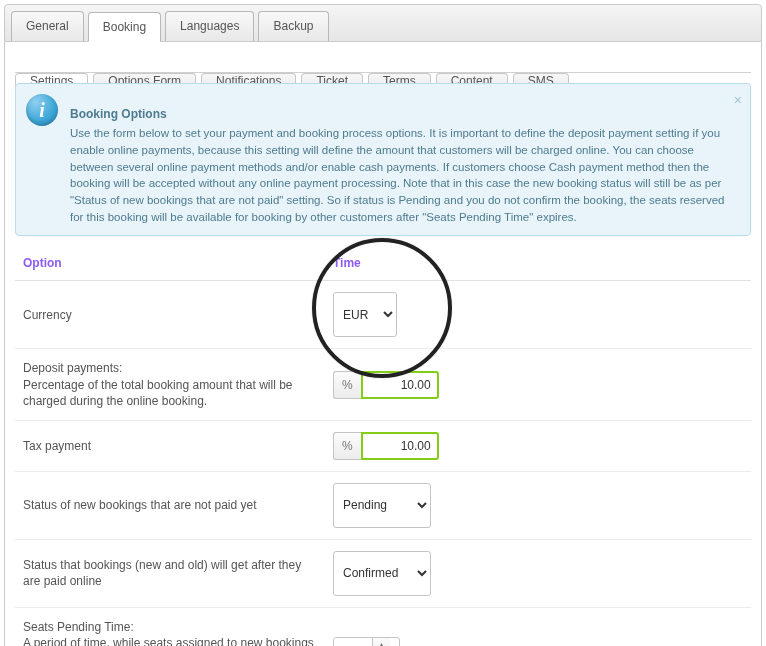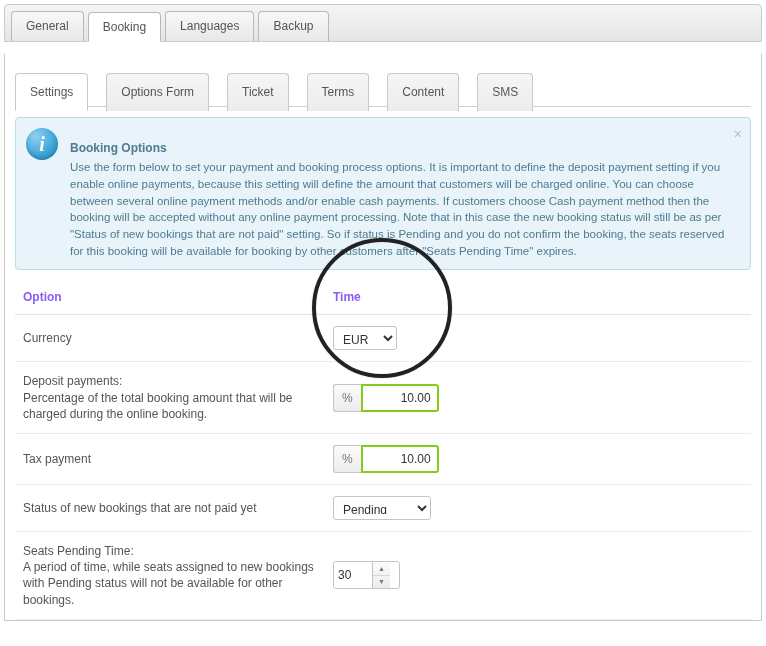--- a/index.html
+++ b/index.html
@@ -11,21 +11,21 @@
     width: 766px;
   }
   .outer {
     padding: 0;
   }
   .top-tabs {
     background: linear-gradient(to bottom, #f5f5f5, #e5e5e5);
     border: 1px solid #cacaca;
     border-radius: 4px 4px 0 0;
     padding: 6px 6px 0 6px;
-    margin: 4px 4px 12px 4px;
+    margin: 4px 4px 0 4px;
     display: flex;
     gap: 4px;
   }
   .top-tab {
     padding: 7px 14px;
     border: 1px solid #b8b8b8;
     border-bottom: none;
     border-radius: 4px 4px 0 0;
     background: linear-gradient(to bottom, #f8f8f8, #e8e8e8);
     color: #555;
@@ -45,31 +45,31 @@
     margin: 0 4px;
     padding: 14px 10px 0 10px;
     background: #fff;
   }
   .sub-tabs {
     display: flex;
     gap: 0;
     border-bottom: 1px solid #d0d0d0;
   }
   .sub-tab {
-    padding: 11px 14px;
+    padding: 0 14px;
     border: 1px solid #c8c8c8;
     border-bottom: none;
     border-radius: 4px 4px 0 0;
-    margin-right: 18px;
+    margin-right: 5px;
     background: linear-gradient(to bottom, #f6f6f6, #ececec);
     color: #555;
     cursor: pointer;
     font-size: 12px;
     position: relative;
-    top: 5px;
+    top: 17px;
   }
   .sub-tab.active {
     background: #fff;
     border-bottom: 1px solid #fff;
   }
   .info-box {
     margin: 10px 0 10px 0;
     border: 1px solid #b9dced;
     background: #e8f4fa;
     border-radius: 4px;
@@ -135,21 +135,21 @@
     line-height: 1.35;
   }
   .col-option { width: 310px; }
   .col-value { }
   select.ctl {
     border: 1px solid #c4c4c4;
     border-radius: 3px;
     padding: 5px 5px;
     font-size: 12px;
     background: #fff;
-    height: 24px;
+    height: 45px;
     color: #333;
   }
   .w-sm { width: 98px; }
   .inp-group {
     display: flex;
     align-items: stretch;
   }
   .addon {
     border: 1px solid #c4c4c4;
     border-right: none;
@@ -224,20 +224,21 @@
     <div class="top-tab active">Booking</div>
     <div class="top-tab">Languages</div>
     <div class="top-tab">Backup</div>
   </div>
 
   <div class="mid-area">
 
     <div class="sub-tabs">
       <div class="sub-tab active">Settings</div>
       <div class="sub-tab">Options Form</div>
+      <div class="sub-tab">Notifications</div>
       <div class="sub-tab">Ticket</div>
       <div class="sub-tab">Terms</div>
       <div class="sub-tab">Content</div>
       <div class="sub-tab">SMS</div>
     </div>
 
     <div class="info-box">
       <div class="info-icon">i</div>
       <div>
         <div class="info-title">Booking Options</div>
@@ -289,20 +290,28 @@
         </tr>
         <tr>
           <td>Status of new bookings that are not paid yet</td>
           <td>
             <select class="ctl w-sm">
               <option>Pending</option>
             </select>
           </td>
         </tr>
         <tr>
+          <td>Status that bookings (new and old) will get after they are paid online</td>
+          <td>
+            <select class="ctl w-sm">
+              <option>Confirmed</option>
+            </select>
+          </td>
+        </tr>
+        <tr>
           <td>
             <span>Seats Pending Time:</span><br>
             <span>A period of time, while seats assigned to new bookings with Pending status will not be available for other bookings.</span>
           </td>
           <td>
             <div class="spinner">
               <input value="30" style="">
               <div class="btns">
                 <div>▲</div>
                 <div>▼</div>

